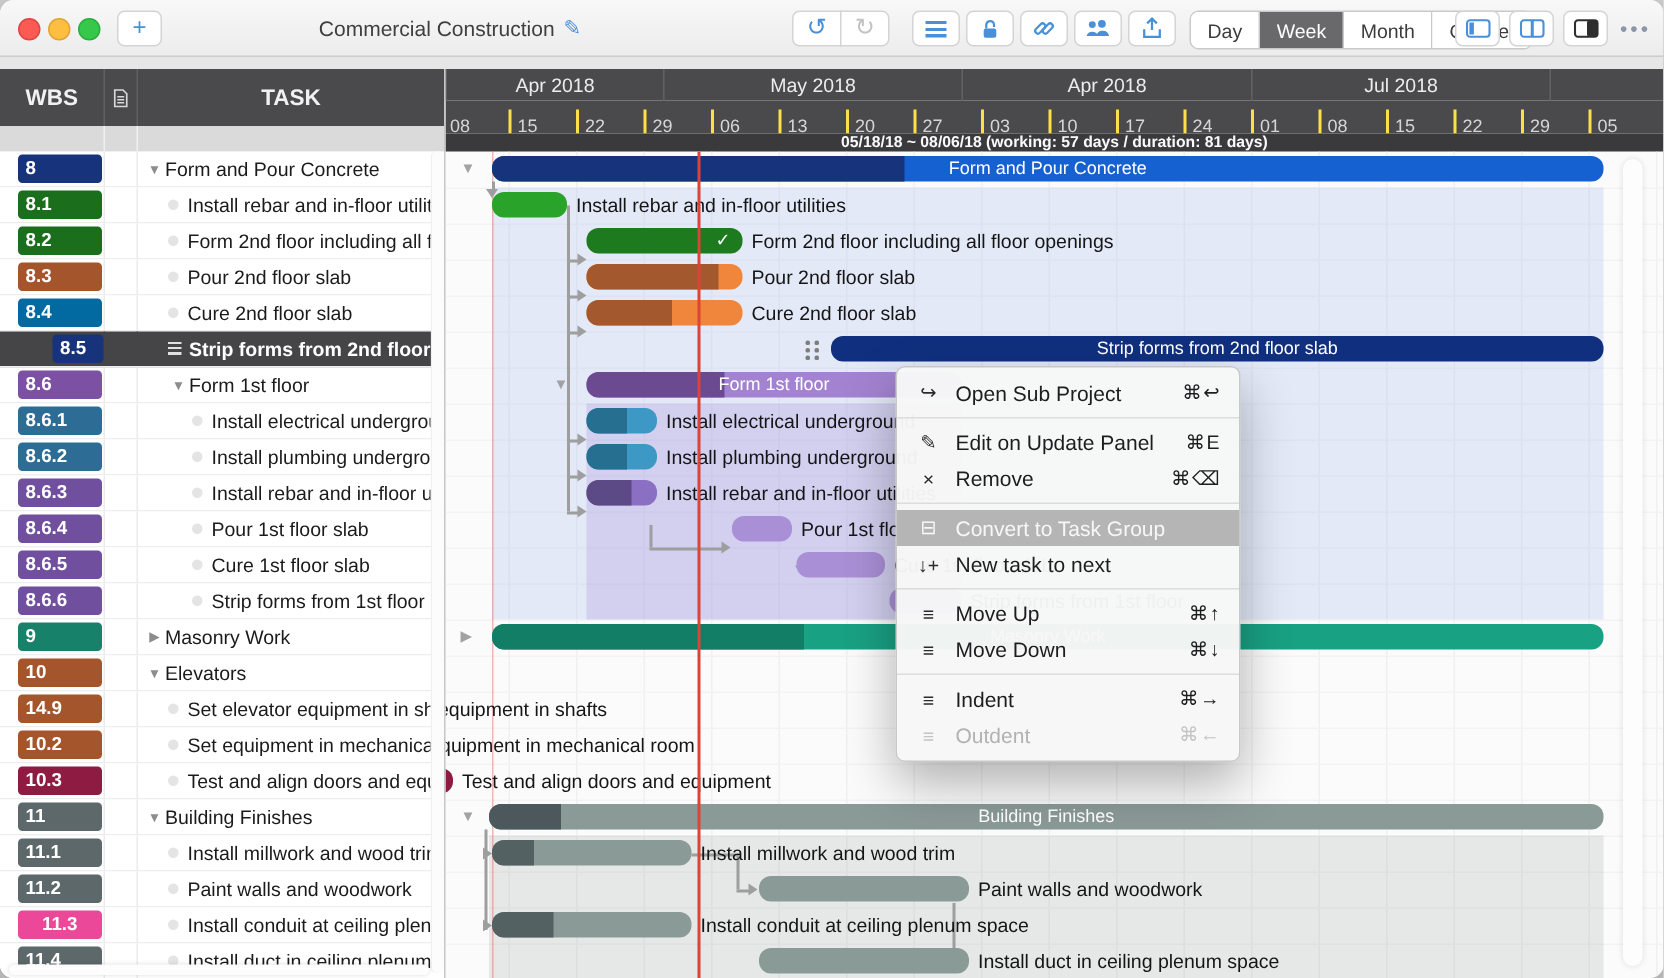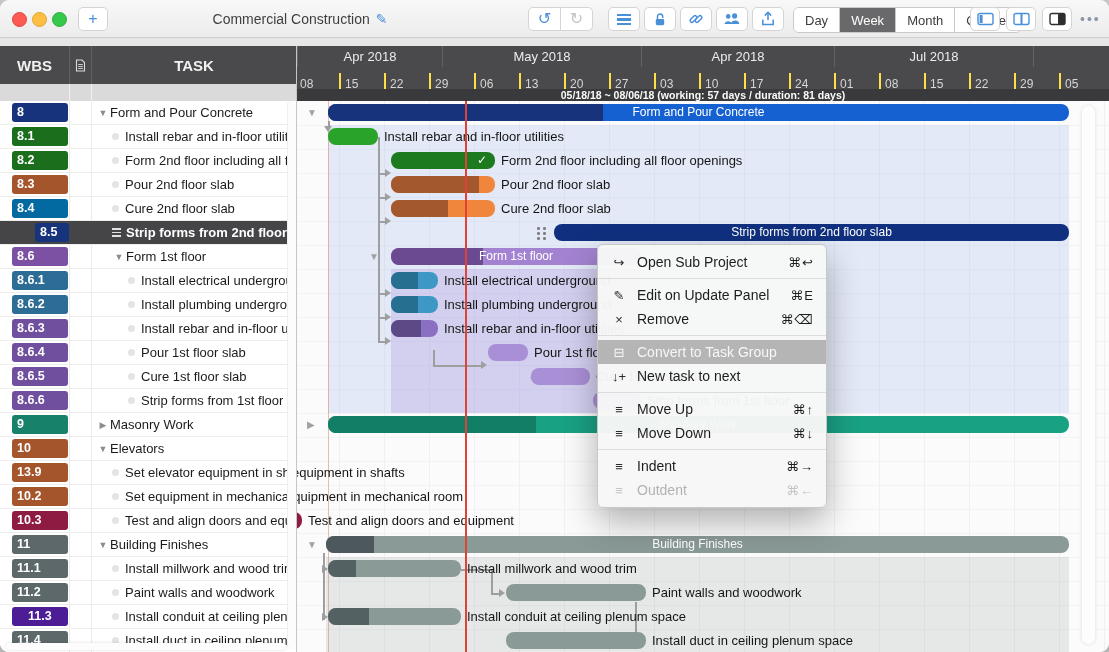--- a/index.html
+++ b/index.html
@@ -332,21 +332,21 @@
           </div>
           <div class="ci"></div>
           <div class="ct">
             <div class="sp" style="width: 4px;"></div>
             <div class="disc">▼</div>
             <div style="overflow: hidden; white-space: nowrap;">Elevators</div>
           </div>
         </div>
         <div class="trow">
           <div class="cw">
-            <div class="badge" style="background: rgb(164, 85, 44);">13.9</div>
+            <div class="badge" style="background: rgb(164, 85, 44);">14.9</div>
           </div>
           <div class="ci"></div>
           <div class="ct">
             <div class="sp" style="width: 20px;"></div>
             <div class="bull"></div>
             <div style="overflow: hidden; white-space: nowrap;">Set elevator equipment in shafts</div>
           </div>
         </div>
         <div class="trow">
           <div class="cw">
@@ -398,21 +398,21 @@
           </div>
           <div class="ci"></div>
           <div class="ct">
             <div class="sp" style="width: 20px;"></div>
             <div class="bull"></div>
             <div style="overflow: hidden; white-space: nowrap;">Paint walls and woodwork</div>
           </div>
         </div>
         <div class="trow">
           <div class="cw">
-            <div class="badge" style="background: #4c1d95; padding-left: 16px;">11.3</div>
+            <div class="badge" style="background: #ec4899; padding-left: 16px;">11.3</div>
           </div>
           <div class="ci"></div>
           <div class="ct">
             <div class="sp" style="width: 20px;"></div>
             <div class="bull"></div>
             <div style="overflow: hidden; white-space: nowrap;">Install conduit at ceiling plenum space</div>
           </div>
         </div>
         <div class="trow">
           <div class="cw">

